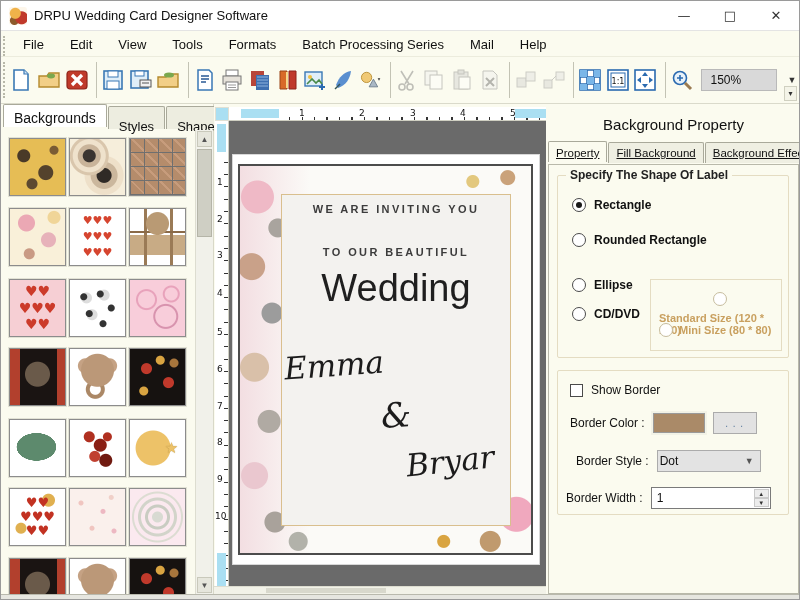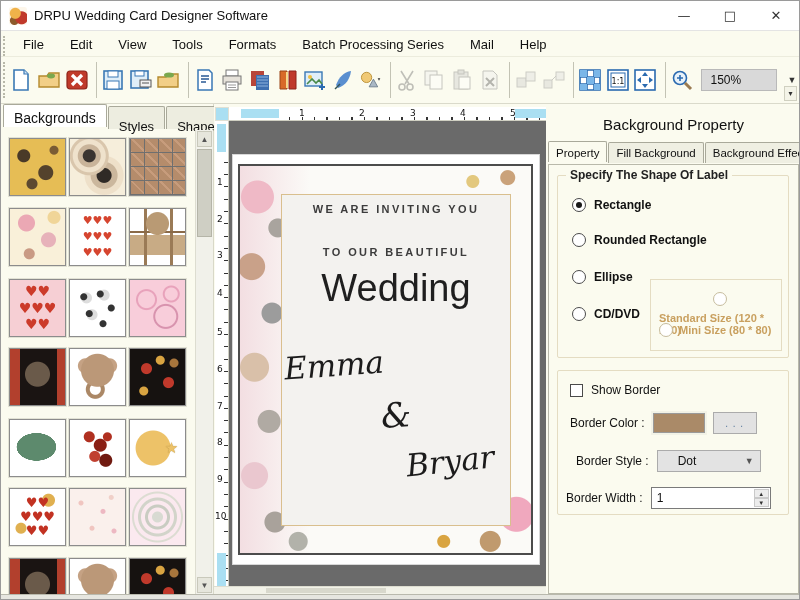--- a/index.html
+++ b/index.html
@@ -106,21 +106,21 @@
   .card-title { position:absolute; top:72px; width:100%; text-align:center; font-family:Liberation Sans, sans-serif; font-size:38px; color:#1f1f1f; }
   .script { font-family:"DejaVu Serif",serif; font-style:italic; color:#1b1b1b; }
   .name1 { position:absolute; left:2px; top:152px; font-size:31px; transform:rotate(-4deg); }
   .amp { position:absolute; left:0; top:200px; width:100%; text-align:center; font-size:34px; transform:rotate(-4deg); }
   .name2 { position:absolute; right:16px; top:248px; font-size:31px; transform:rotate(-6deg); }
 
   
   .right-panel { position:absolute; left:545px; top:103px; width:255px; bottom:5px; background:#FBFBEF; }
   .rp-title { position:absolute; top:12px; width:100%; text-align:center; font-size:15px; color:#111; }
   .rp-tabs { position:absolute; left:2px; top:38px; display:flex; }
-  .rp-tab { font-size:11.5px; color:#111; padding:4px 7px 3px; background:#EFEFE2; border:1px solid #a9a99a; border-bottom:none; margin-right:1px; border-radius:2px 2px 0 0; white-space:nowrap; }
+  .rp-tab { font-size:11.5px; color:#111; padding:4px 7px 3px; background:#EFEFE2; border:1px solid #a9a99a; border-bottom:none; margin-right:1px; border-radius:2px 2px 0 0; white-space:nowrap;text-decoration:underline; }
   .rp-tab.active { background:#FBFBEF; position:relative; top:-1px; padding-top:5px; }
   .rp-content { position:absolute; left:2px; top:60px; right:2px; bottom:0; border:1px solid #b9b9aa; background:#FBFBEF; }
 
   .groupbox { position:absolute; border:1px solid #e4dcc2; border-radius:2px; }
   .gb1 { left:8px; top:10px; width:232px; height:183px;font-weight:bold; }
   .gb1 .gb-title { position:absolute; top:-8px; left:8px; background:#FBFBEF; padding:0 4px; font-size:12px; color:#222; }
   .radio-row { position:absolute; display:flex; align-items:center; gap:8px; }
   .radio { width:14px; height:14px; border-radius:50%; border:1px solid #4a4a4a; background:#fff; position:relative; flex:none; }
   .radio.checked::after { content:""; position:absolute; inset:3px; border-radius:50%; background:#1a1a1a; }
   .radio.disabled { border-color:#c6bc9e; }
@@ -130,21 +130,21 @@
   .size-row .radio-label { color:#c9a05f; font-size:11px; }
 
   .gb2 { left:8px; top:205px; width:232px; height:145px; }
   .check-row { position:absolute; left:12px; top:12px; display:flex; align-items:center; gap:8px; }
   .checkbox { width:13px; height:13px; border:1px solid #4a4a4a; background:#fff; flex:none; }
   .check-label { font-size:12px; color:#111; }
   .field-row { position:absolute; display:flex; align-items:center; }
   .field-label { font-size:12px; color:#111; }
   .color-swatch { width:52px; height:20px; border:1px solid #9a9a9a; outline:2px solid #f2f2e6; }
   .dots-btn { width:44px; height:22px; background:#e2e2e2; border:1px solid #ababab; color:#5b7b9d; font-size:10px; display:flex; align-items:center; justify-content:center; letter-spacing:1px; }
-  .combo { width:104px; height:22px; background:#e3e3e3; border:1px solid #ababab; display:flex; align-items:center; padding-left:20px; font-size:12px; color:#111; position:relative; }
+  .combo { width:104px; height:22px; background:#e3e3e3; border:1px solid #ababab; display:flex; align-items:center; padding-left:2px; font-size:12px; color:#111; position:relative; }
   .combo .chev { position:absolute; right:6px; font-size:9px; color:#555; }
   .spin { width:120px; height:22px; background:#fff; border:1px solid #7a7a7a; position:relative; font-size:12px; color:#111; display:flex; align-items:center; padding-left:5px; }
   .spin-btns { position:absolute; right:1px; top:1px; bottom:1px; width:15px; display:flex; flex-direction:column; }
   .spin-btn { flex:1; background:#ececec; border:1px solid #c9c9c9; font-size:6px; color:#333; display:flex; align-items:center; justify-content:center; }
 
   
   .statusbar { position:absolute; left:0; bottom:0; width:100%; height:5px; background:#e6e6e0; border-top:1px solid #b9b9ad; }
 </style>
 </head>
 <body>
@@ -436,21 +436,21 @@
       <div class="groupbox gb1">
         <div class="gb-title">Specify The Shape Of Label</div>
         <div class="radio-row" style="left:14px; top:22px;">
           <div class="radio checked"></div>
           <div class="radio-label">Rectangle</div>
         </div>
         <div class="radio-row" style="left:14px; top:57px;">
           <div class="radio"></div>
           <div class="radio-label">Rounded Rectangle</div>
         </div>
-        <div class="radio-row" style="left:14px; top:94px;">
+        <div class="radio-row" style="left:14px; top:102px;">
           <div class="radio"></div>
           <div class="radio-label">Ellipse</div>
         </div>
         <div class="radio-row" style="left:14px; top:131px;">
           <div class="radio"></div>
           <div class="radio-label">CD/DVD</div>
         </div>
         <div class="size-box">
           <div class="size-row" style="top:12px;flex-direction:column;">
             <div class="radio disabled"></div>

